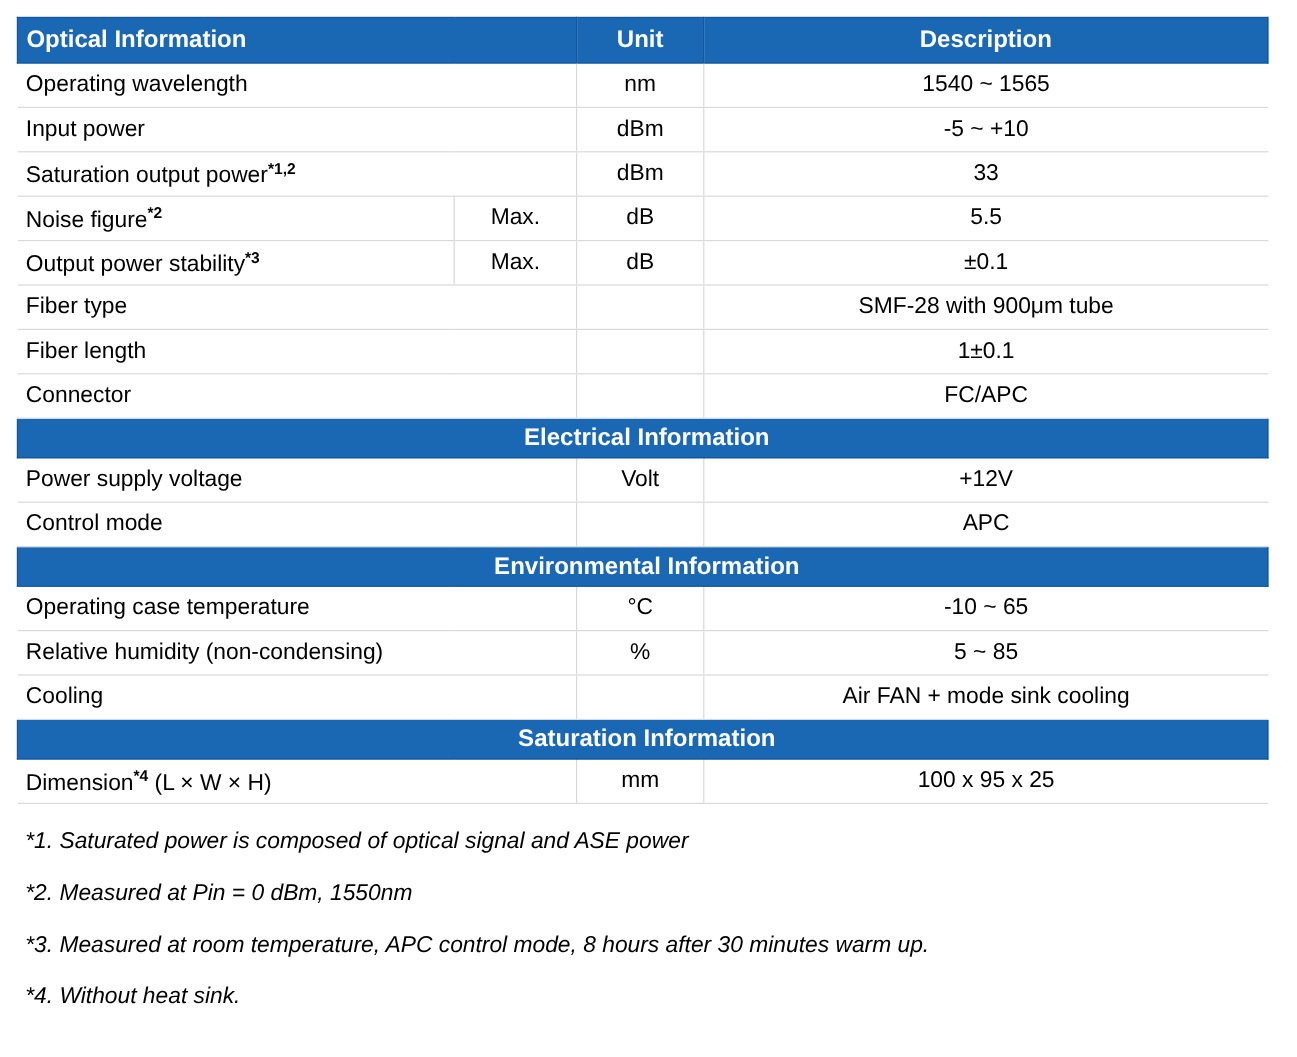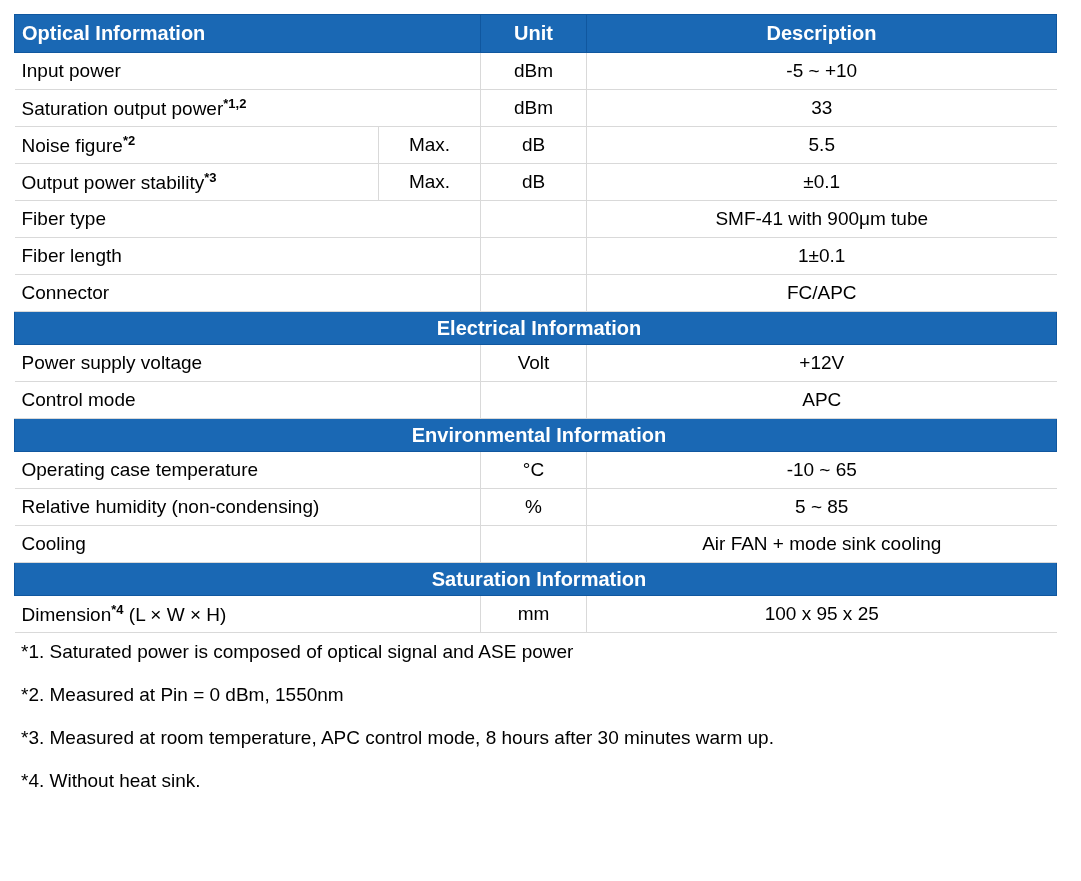--- a/index.html
+++ b/index.html
@@ -76,22 +76,23 @@
   }
   .sup {
     font-size: 13px;
     vertical-align: 7px;
     letter-spacing: 0;
     font-weight: bold;
   }
 
   
   .footnotes {
-    margin-top: 9px;
-    padding-left: 7px;
+    margin-top: 22px;
+    padding-left: 7px;
+    font-style: italic;
   }
   .footnote {
     font-size: 19px;
     line-height: 19px;
     margin-bottom: 24px;
     color: #000000;
   }
 </style>
 </head>
 <body>
@@ -106,20 +107,25 @@
     </colgroup>
     <thead>
       <tr class="section-head">
         <th class="title" colspan="2">Optical Information</th>
         <th class="unit-h">Unit</th>
         <th class="desc-h">Description</th>
       </tr>
     </thead>
     <tbody>
 
+    <tr class="body-row">
+          <td class="label" colspan="2">Operating wavelength</td>
+          <td class="unit">nm</td>
+          <td class="value">1540 ~ 1565</td>
+        </tr>
         <tr class="body-row">
           <td class="label" colspan="2">Input power</td>
           <td class="unit">dBm</td>
           <td class="value">-5 ~ +10</td>
         </tr>
         <tr class="body-row">
           <td class="label" colspan="2">Saturation output power<span class="sup">*1,2</span></td>
           <td class="unit">dBm</td>
           <td class="value">33</td>
         </tr>
@@ -131,21 +137,21 @@
         </tr>
         <tr class="body-row">
           <td class="label">Output power stability<span class="sup">*3</span></td>
           <td class="qualifier">Max.</td>
           <td class="unit">dB</td>
           <td class="value">±0.1</td>
         </tr>
         <tr class="body-row">
           <td class="label" colspan="2">Fiber type</td>
           <td class="unit"></td>
-          <td class="value">SMF-41 with 900μm tube</td>
+          <td class="value">SMF-28 with 900μm tube</td>
         </tr>
         <tr class="body-row">
           <td class="label" colspan="2">Fiber length</td>
           <td class="unit"></td>
           <td class="value">1±0.1</td>
         </tr>
         <tr class="body-row">
           <td class="label" colspan="2">Connector</td>
           <td class="unit"></td>
           <td class="value">FC/APC</td>

